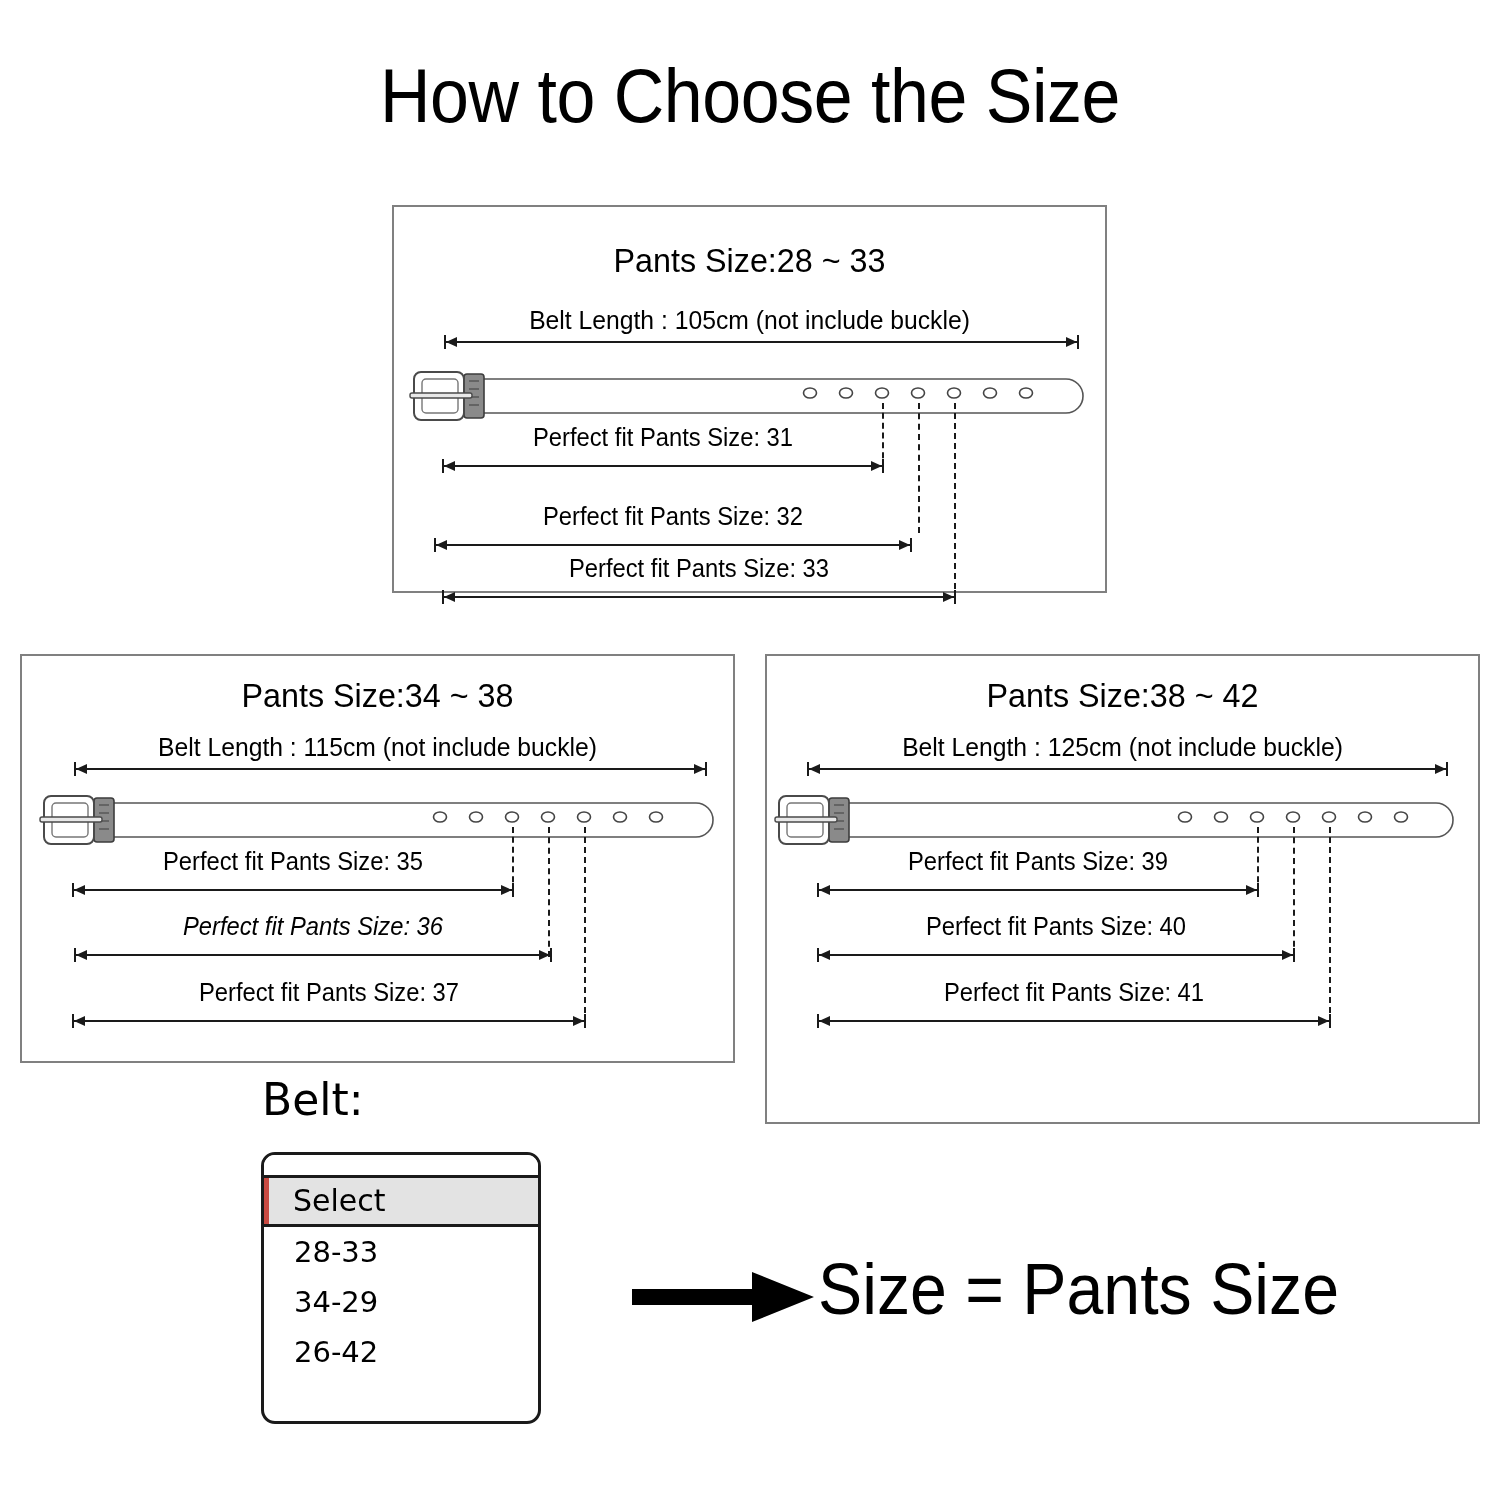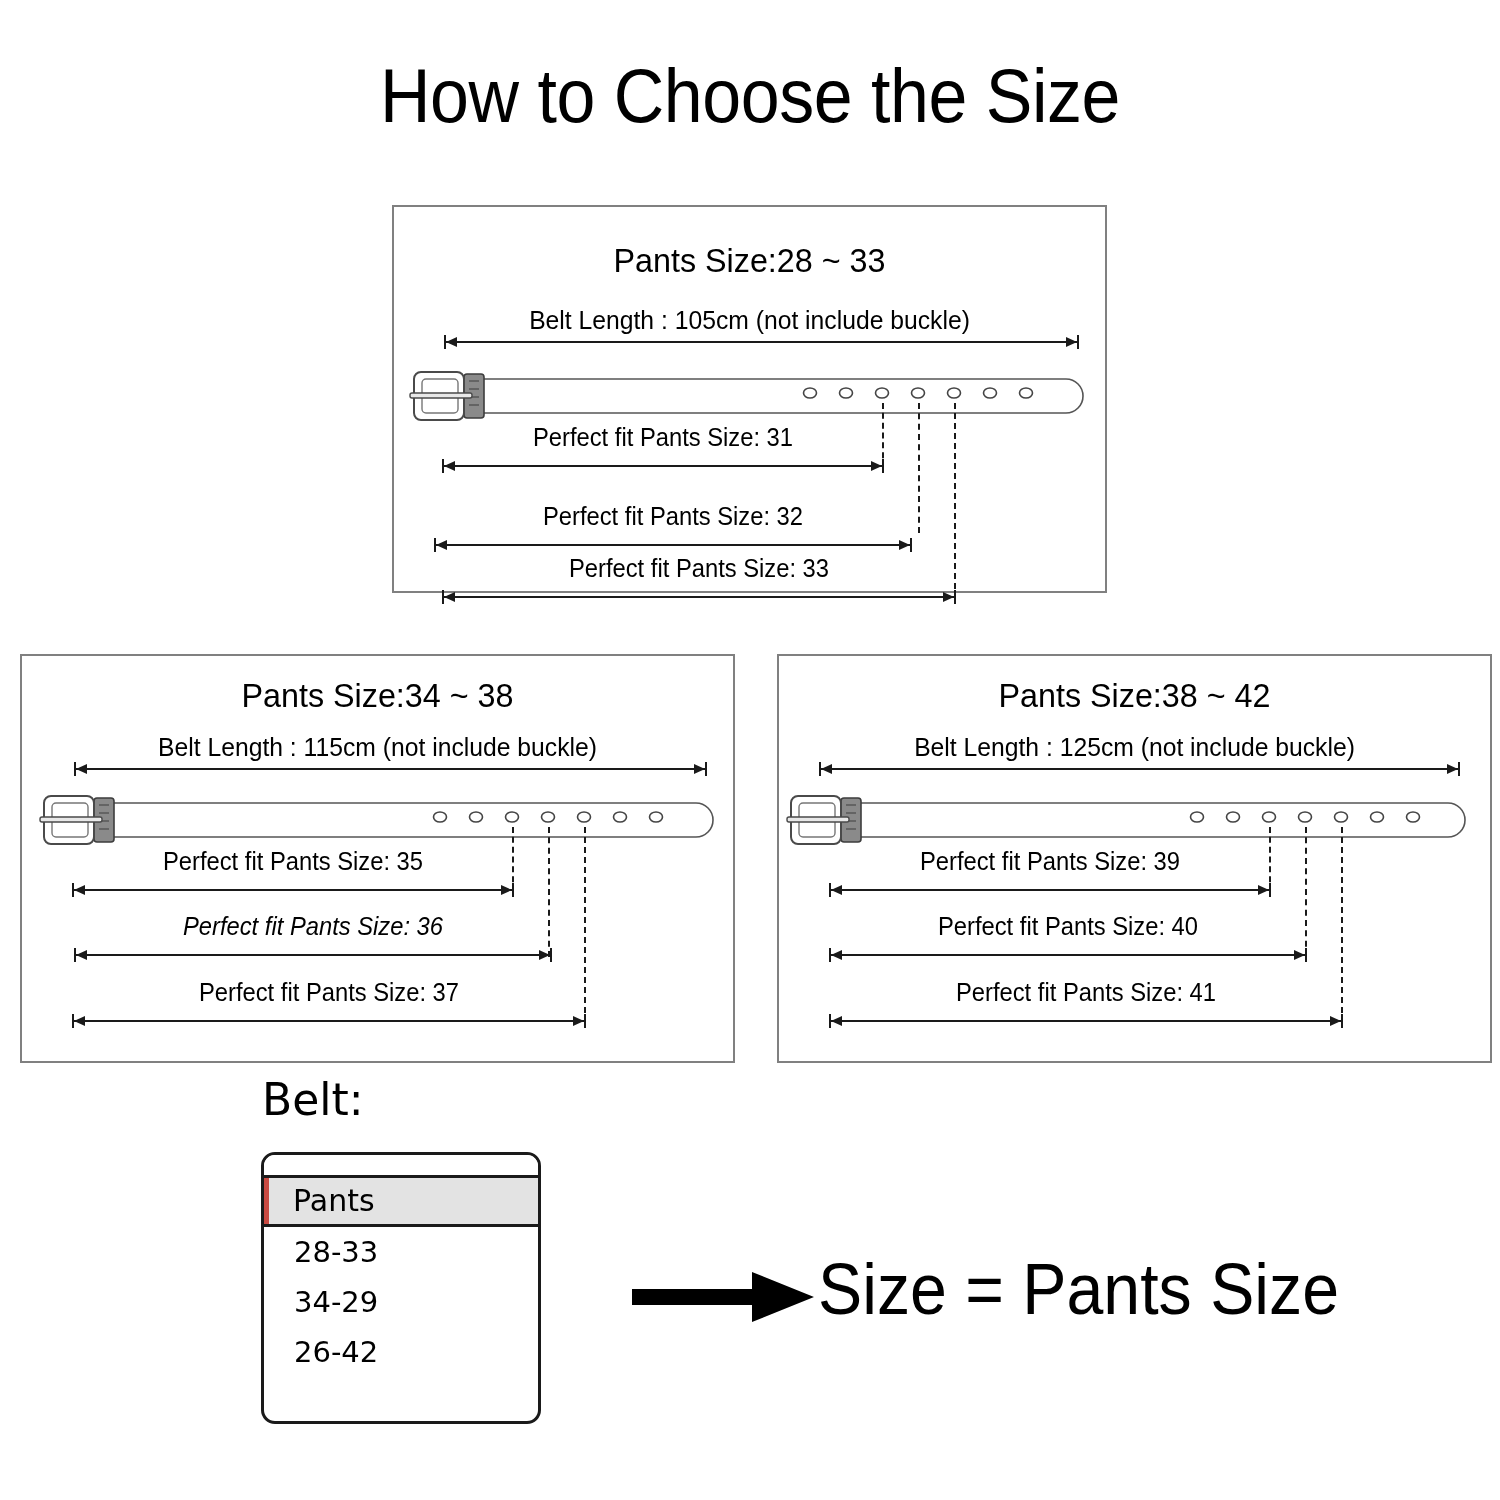--- a/index.html
+++ b/index.html
@@ -35,21 +35,21 @@
 
   
   .panel {
     position: absolute;
     border: 2px solid #808080;
     background: #ffffff;
     box-sizing: border-box;
   }
   #panel-1 { left: 392px; top: 205px;  width: 715px; height: 388px; }
   #panel-2 { left: 20px;  top: 654px;  width: 715px; height: 409px; }
-  #panel-3 { left: 765px; top: 654px;  width: 715px; height: 409px; margin-left: 12px; }
+  #panel-3 { left: 765px; top: 654px;  width: 715px; height: 470px; }
 
   .panel-title {
     position: absolute;
     left: 0; right: 0;
     text-align: center;
     font-size: 34px;
     line-height: 1;
     white-space: nowrap;
     transform: scaleX(0.95);
   }
@@ -441,21 +441,21 @@
     </div>
   </div>
 
   <div class="size-label">Belt:</div>
 
   <div class="dropdown">
     <div class="spacer-strip"></div>
 
     <div class="select-row">
       <span class="accent"></span>
-      <span class="txt">Pants</span>
+      <span class="txt">Select</span>
     </div>
 
     <div class="opt">
       <span>28-33</span>
     </div>
     <div class="opt">
       <span>34-29</span>
     </div>
     <div class="opt">
       <span>26-42</span>

